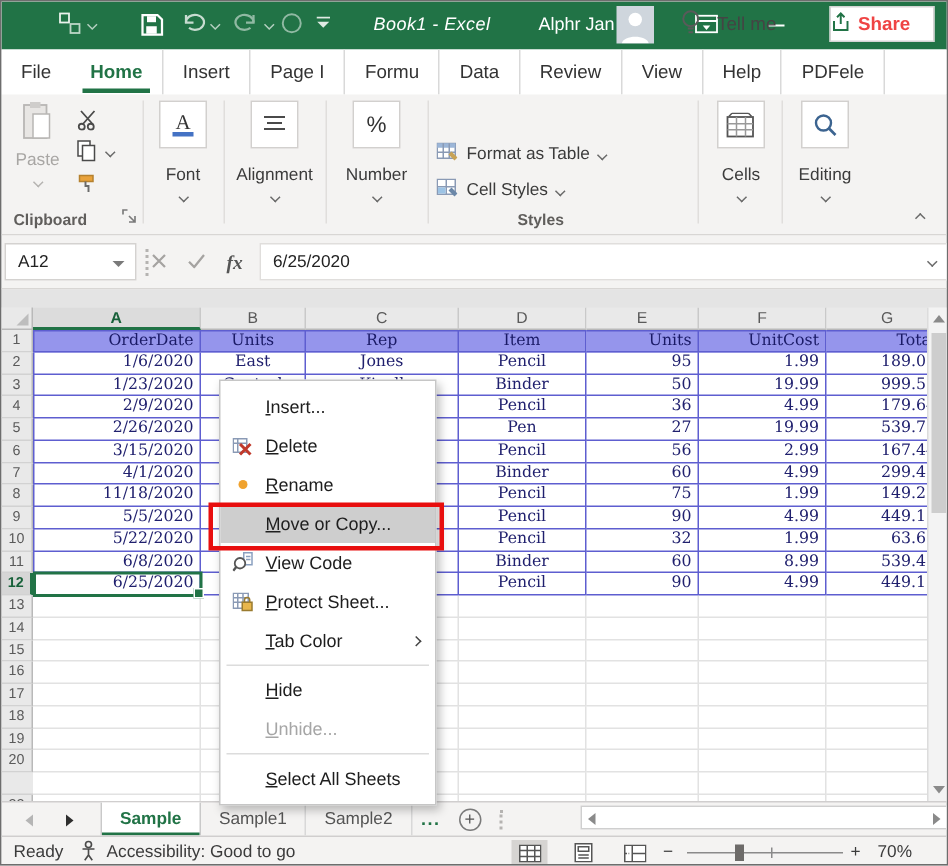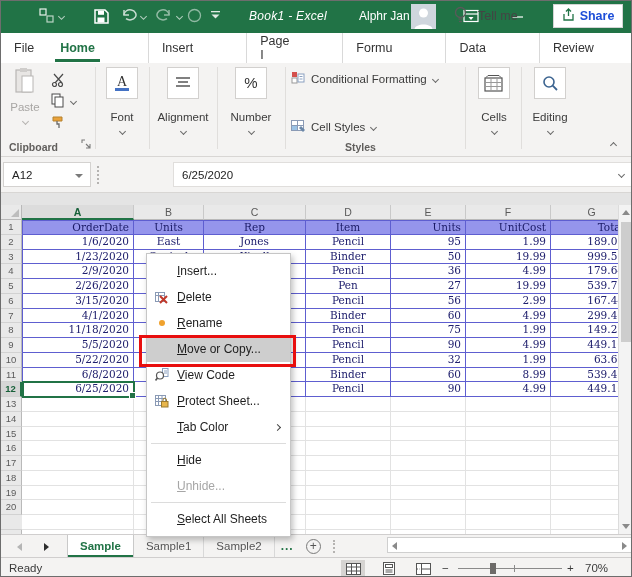--- a/index.html
+++ b/index.html
@@ -14,26 +14,26 @@
   .tb-caret { position:absolute; top:13px; width:5px; height:5px; border-right:1.2px solid rgba(255,255,255,.65);
               border-bottom:1.2px solid rgba(255,255,255,.65); transform:rotate(45deg); }
   #tb-title { position:absolute; left:248px; top:8px; font-size:12px; color:#fff; letter-spacing:.3px;font-style:italic; }
   #tb-user { position:absolute; left:358px; top:8px; font-size:12px; color:#fff; }
   #tb-avatar { position:absolute; left:410px; top:3px; width:25px; height:25px; background:#cfd6dd; overflow:hidden; }
   .win-btn { position:absolute; top:0; width:34px; height:32px; display:flex; align-items:center; justify-content:center; color:#fff; }
 
   
   #tabrow { position:absolute; left:0; top:32px; width:632px; height:30px; background:#fff; display:flex; align-items:stretch; }
   .rtab { position:relative; padding:0 13px; display:flex; align-items:center; font-size:12.5px; color:#333; }
-  .rtab.sep { border-left:1px solid #d9d9d9;margin-left:40px; }
+  .rtab.sep { border-left:1px solid #d9d9d9; }
   .rtab.active { color:#217346; font-weight:bold; }
   .rtab.active::after { content:""; position:absolute; left:8px; right:8px; bottom:1px; height:3px; background:#217346; }
   #tellme { position:absolute; left:452px; top:0; height:30px; display:flex; align-items:center; gap:10px; color:#444; font-size:12.5px;}
   #share-btn { position:absolute; left:552px; top:3px; width:70px; height:24px; border:1px solid #d4d4d4; background:#fff;
-               display:flex; align-items:center; justify-content:center; gap:5px; color:#1d4ed8; font-weight:bold; font-size:12.5px; }
+               display:flex; align-items:center; justify-content:flex-start; gap:5px; color:#ef4444; font-weight:bold; font-size:12.5px; }
 
   
   #ribbon { position:absolute; left:0; top:62px; width:632px; height:94px; background:#f4f3f2; border-bottom:1px solid #d8d6d4; }
   .rsep { position:absolute; top:4px; height:82px; width:1px; background:#e0dedc; }
   .grp-label { position:absolute; bottom:3px; font-size:10.5px; color:#605e5c; text-align:left;font-weight:bold; }
   .bigbtn { position:absolute; top:4px; width:32px; height:32px; background:#fff; border:1px solid #d2d0ce;
             display:flex; align-items:center; justify-content:center; }
   .bigname { position:absolute; top:48px; font-size:11.5px; color:#3b3b3b; text-align:center; width:70px; }
   .chv { display:inline-block; width:5px; height:5px; border-right:1.3px solid #6a6a6a; border-bottom:1.3px solid #6a6a6a; transform:rotate(45deg); }
   .chv-abs { position:absolute; }
@@ -278,31 +278,30 @@
 
     <div class="bigbtn" style="left:234px">
       <svg width="18" height="18">
           <text x="9" y="14" text-anchor="middle" font-size="15" fill="#333" font-family="Liberation Sans,sans-serif">%</text>
         </svg>
     </div>
     <div class="bigname" style="left:215px">Number</div>
     <span class="chv-abs chv" style="left:248px;top:66px"></span>
     <div class="rsep" style="left:284px"></div>
 
-    <div class="styles-row" style="top:6px">
+    <div class="styles-row" style="top:30px">
       <span>
-        <svg width="14" height="14">
-            <rect x="1" y="1" width="5" height="5" fill="#d4504c"></rect>
-            <rect x="1" y="7" width="5" height="5" fill="#fff" stroke="#999"></rect>
-            <rect x="7" y="3" width="6" height="8" fill="#fff" stroke="#8aa0c0"></rect>
-            <line x1="8.5" y1="5.5" x2="11.5" y2="5.5" stroke="#8aa0c0"></line>
-            <line x1="8.5" y1="8" x2="11.5" y2="8" stroke="#8aa0c0"></line>
+        <svg width="14" height="13">
+            <rect x="0.5" y="0.5" width="12" height="10" fill="#fff" stroke="#8a9ab5"></rect>
+            <rect x="0.5" y="0.5" width="12" height="3" fill="#9cb6d8"></rect>
+            <path d="M0.5 6.5h12M4.5 .5v10M8.5 .5v10" stroke="#8a9ab5" fill="none"></path>
+            <path d="M8 8l4 4 2-2-4-4z" fill="#c8a356"></path>
           </svg>
       </span>
-      <span>Conditional Formatting</span>
+      <span>Format as Table</span>
         <span class="chv"></span>
     </div>
     <div class="styles-row" style="top:54px">
       <span>
         <svg width="14" height="13">
             <rect x="0.5" y="0.5" width="12" height="10" fill="#fff" stroke="#8a9ab5"></rect>
             <path d="M0.5 5.5h12M6.5 .5v10" stroke="#8a9ab5"></path>
             <rect x="1" y="6" width="5" height="4" fill="#9cc3e5"></rect>
             <path d="M8 8l4 4 2-2-4-4z" fill="#6b87a8"></path>
           </svg>
@@ -335,20 +334,29 @@
 
     <span class="chv-abs chv" style="left:610px;top:80px;transform:rotate(225deg)"></span>
   </div>
 
   <div id="formularow">
     <div id="namebox">
       <span>A12</span>
       <span style="position:absolute;right:7px;top:11px;border-left:4px solid transparent;border-right:4px solid transparent;border-top:4px solid #7a7a7a"></span>
     </div>
     <div style="position:absolute;left:96px;top:9px;height:18px;border-left:2px dotted #b5b3b1"></div>
+    <div id="fxzone">
+      <span><svg width="10" height="10">
+            <path d="M1 1l8 8M9 1L1 9" stroke="#a5a3a1" stroke-width="1.5"></path>
+          </svg></span>
+      <span><svg width="12" height="10">
+            <path d="M1 5.5l3.5 3.5L11 1" fill="none" stroke="#a5a3a1" stroke-width="1.5"></path>
+          </svg></span>
+      <span style="font-family:'Liberation Serif',serif;font-style:italic;font-weight:bold;color:#555;font-size:13px">fx</span>
+    </div>
     <div id="formulabox">
       <span>6/25/2020</span>
       <span class="chv" style="position:absolute;right:8px;top:9px"></span>
     </div>
   </div>
 
   <div id="sheet">
     <div id="corner"></div>
     <div id="colheads">
         <div class="colhead sel" style="width: 112px;">A</div>
@@ -634,20 +642,29 @@
     </div>
     <div style="margin:5px 0 0 12px;height:13px;border-left:2px dotted #b5b3b1"></div>
   </div>
   <div id="hscroll">
     <span class="tri" style="position:absolute;left:4px;top:4px;border-top:4px solid transparent;border-bottom:4px solid transparent;border-right:5px solid #8a8a8a"></span>
     <span class="tri" style="position:absolute;right:4px;top:4px;border-top:4px solid transparent;border-bottom:4px solid transparent;border-left:5px solid #8a8a8a"></span>
   </div>
 
   <div id="statusbar">
     <div class="sb" style="left:8px">Ready</div>
+    <div class="sb" style="left:52px;gap:5px">
+      <span>
+        <svg width="13" height="14">
+            <circle cx="6" cy="3" r="2" fill="none" stroke="#4a4a4a" stroke-width="1.1"></circle>
+            <path d="M2 6h8M6 6v4M6 10l-2.5 3.5M6 10l2.5 3.5" fill="none" stroke="#4a4a4a" stroke-width="1.1"></path>
+          </svg>
+      </span>
+      <span>Accessibility: Good to go</span>
+    </div>
     <div class="viewbtn active" style="left:340px">
       <svg width="15" height="12">
           <rect x="0.5" y="0.5" width="14" height="11" fill="#fff" stroke="#555"></rect>
           <path d="M0.5 4h14M0.5 8h14M5.5 .5v11M10.5 .5v11" stroke="#555"></path>
         </svg>
     </div>
     <div class="viewbtn" style="left:376px">
       <svg width="14" height="13">
           <rect x="1.5" y="0.5" width="11" height="12" fill="#fff" stroke="#555"></rect>
           <rect x="3.5" y="2.5" width="7" height="3" fill="none" stroke="#555"></rect>

